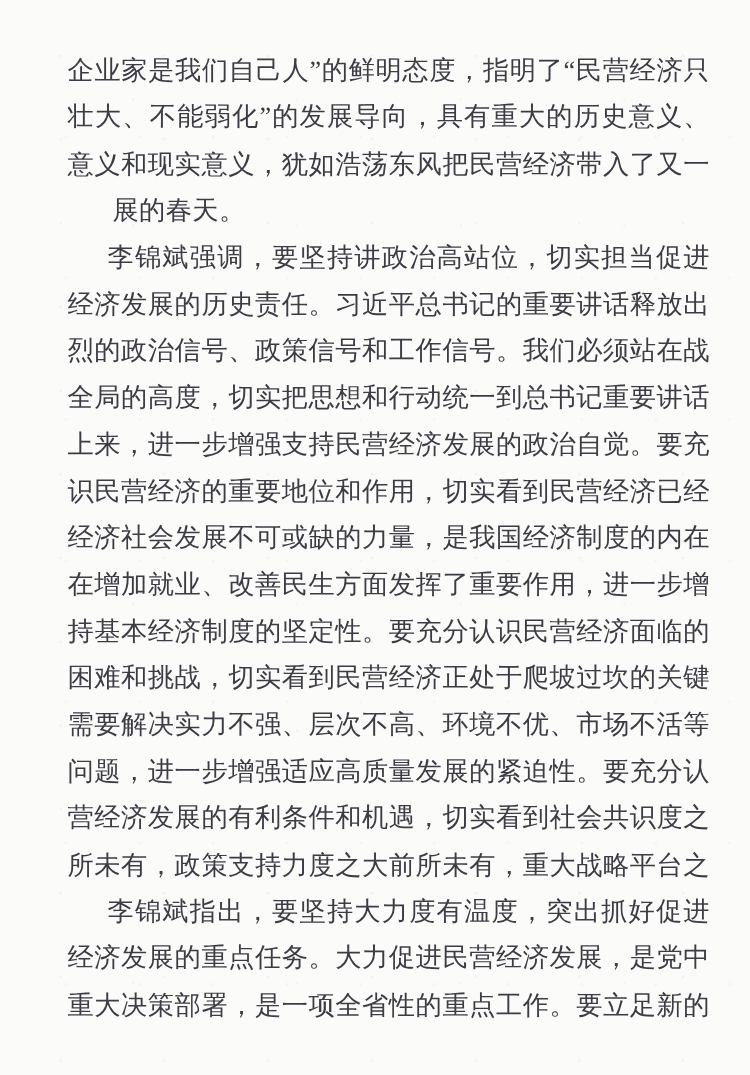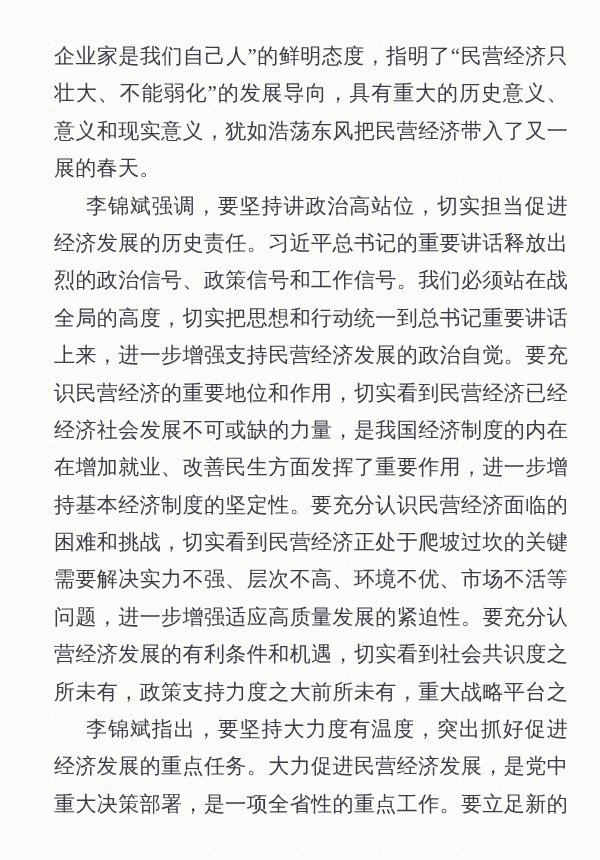--- a/index.html
+++ b/index.html
@@ -36,20 +36,21 @@
     text-align-last: justify;
     text-justify: inter-character;
     letter-spacing: 0.3px;
   }
   .line.indent {
     padding-left: 32px;
   }
   .line.para-end {
     text-align: left;
     text-align-last: left;
+    margin-left: 36px;
   }
 </style>
 </head>
 <body>
 
 <div class="page">
   <div class="line">企业家是我们自己人”的鲜明态度，指明了“民营经济只能</div>
   <div class="line">壮大、不能弱化”的发展导向，具有重大的历史意义、战略</div>
   <div class="line">意义和现实意义，犹如浩荡东风把民营经济带入了又一个发</div>
   <div class="line para-end">展的春天。</div>

